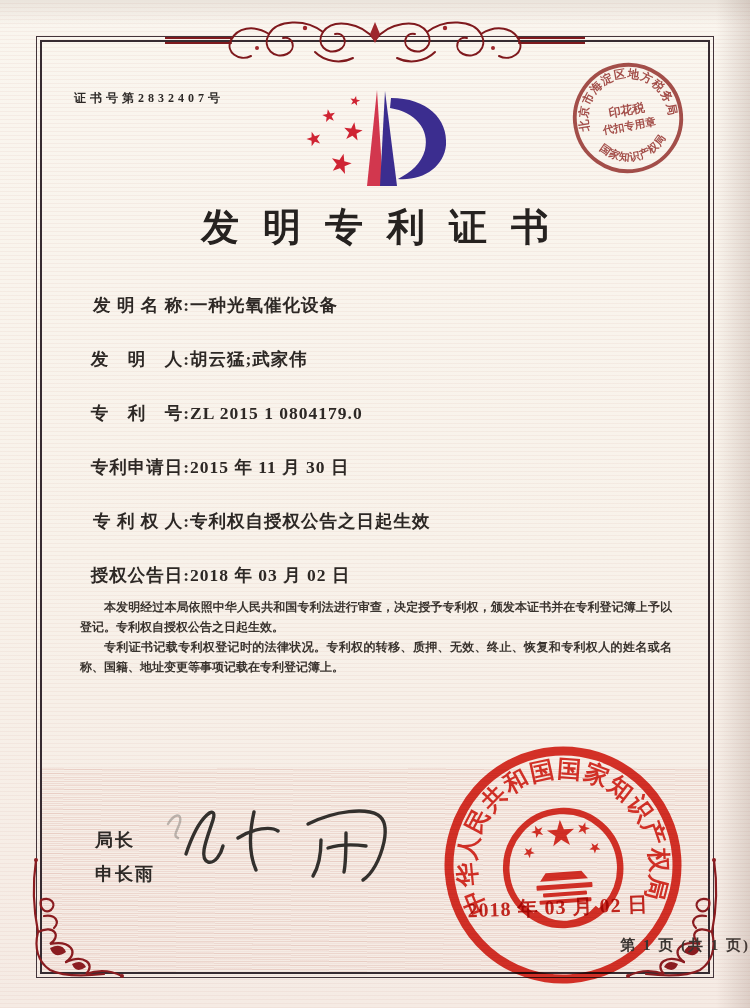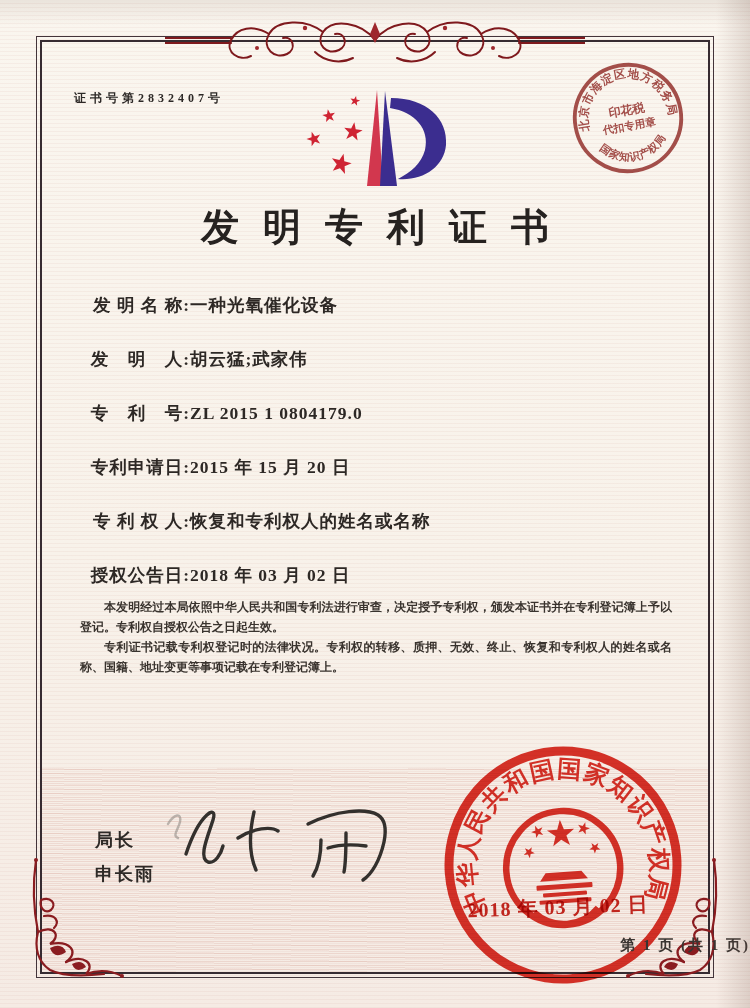--- a/index.html
+++ b/index.html
@@ -118,25 +118,25 @@
     <div class="row">
       <span class="lbl">发　明　人:</span>
       <span class="val">胡云猛;武家伟</span>
     </div>
     <div class="row">
       <span class="lbl">专　利　号:</span>
       <span class="val">ZL 2015 1 0804179.0</span>
     </div>
     <div class="row">
       <span class="lbl">专利申请日:</span>
-      <span class="val">2015 年 15 月 20 日</span>
+      <span class="val">2015 年 11 月 30 日</span>
     </div>
     <div class="row">
       <span class="lbl">专 利 权 人:</span>
-      <span class="val">恢复和专利权人的姓名或名称</span>
+      <span class="val">专利权自授权公告之日起生效</span>
     </div>
     <div class="row">
       <span class="lbl">授权公告日:</span>
       <span class="val">2018 年 03 月 02 日</span>
     </div>
   </div>
 
   <div class="paras">
     <p>本发明经过本局依照中华人民共和国专利法进行审查，决定授予专利权，颁发本证书并在专利登记簿上予以登记。专利权自授权公告之日起生效。</p>
     <p>专利证书记载专利权登记时的法律状况。专利权的转移、质押、无效、终止、恢复和专利权人的姓名或名称、国籍、地址变更等事项记载在专利登记簿上。</p>

